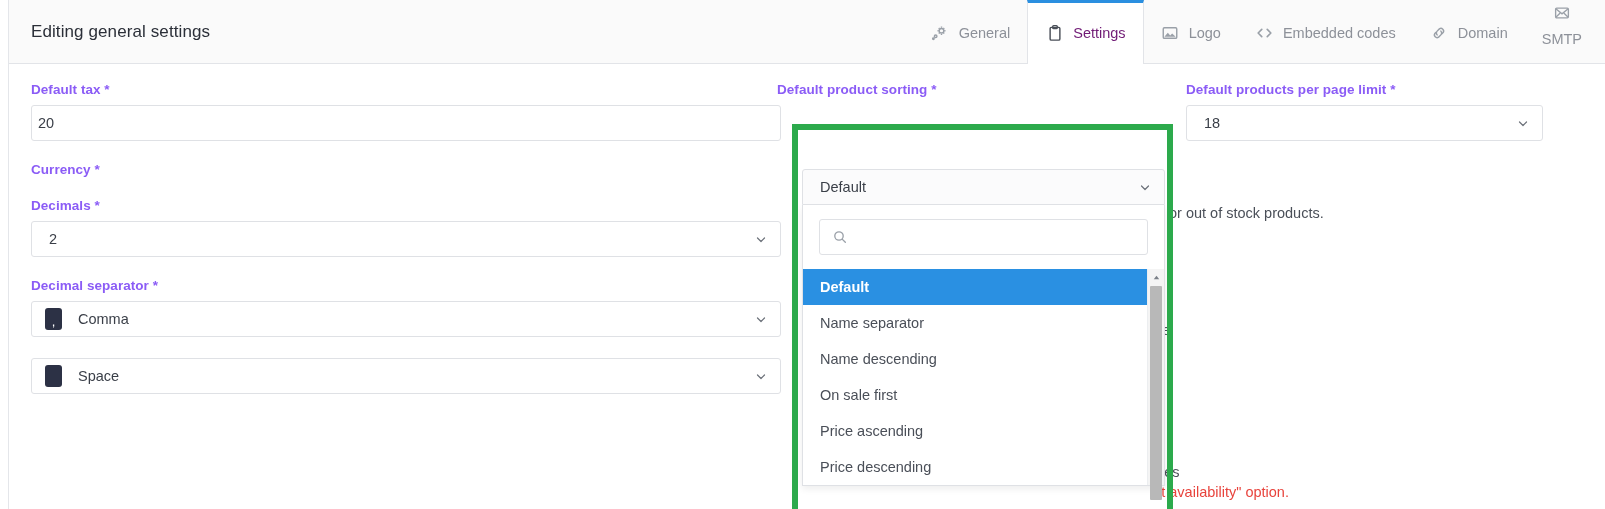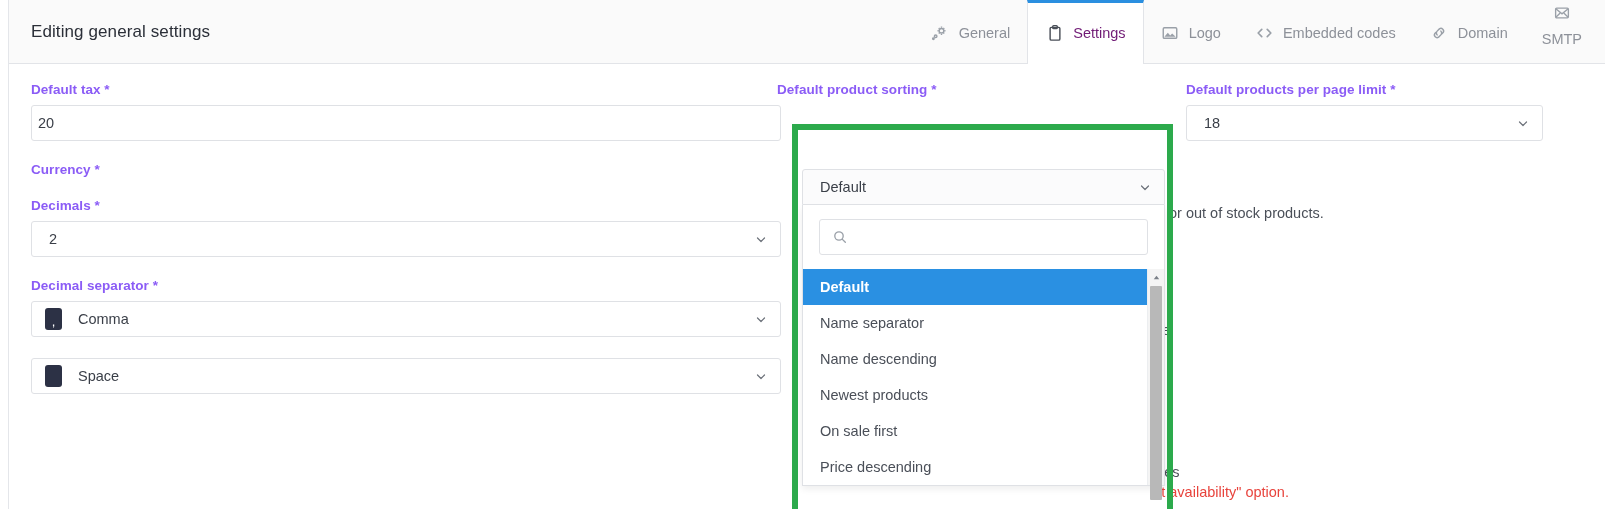--- a/index.html
+++ b/index.html
@@ -400,24 +400,24 @@
             <div class="dd-item selected">
                 <span>Default</span>
               </div>
             <div class="dd-item">
                 <span>Name separator</span>
               </div>
             <div class="dd-item">
                 <span>Name descending</span>
               </div>
             <div class="dd-item">
-                <span>Newest products</span>
+                <span>On sale first</span>
               </div>
             <div class="dd-item">
-                <span>On sale first</span>
+                <span>Price ascending</span>
               </div>
             <div class="dd-item">
                 <span>Price descending</span>
               </div>
 
           </div>
 
           <div class="sbar">
             <div class="sbtn">
               <svg viewBox="0 0 24 24" width="11" height="11" fill="currentColor">

